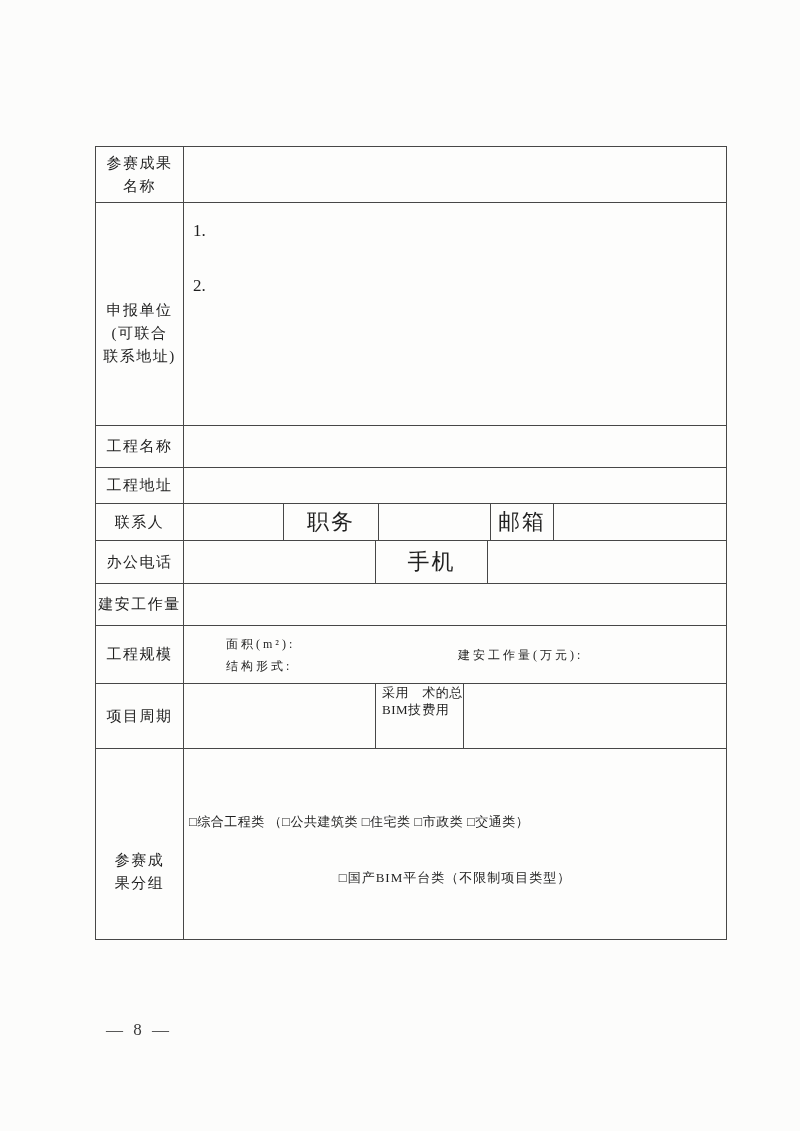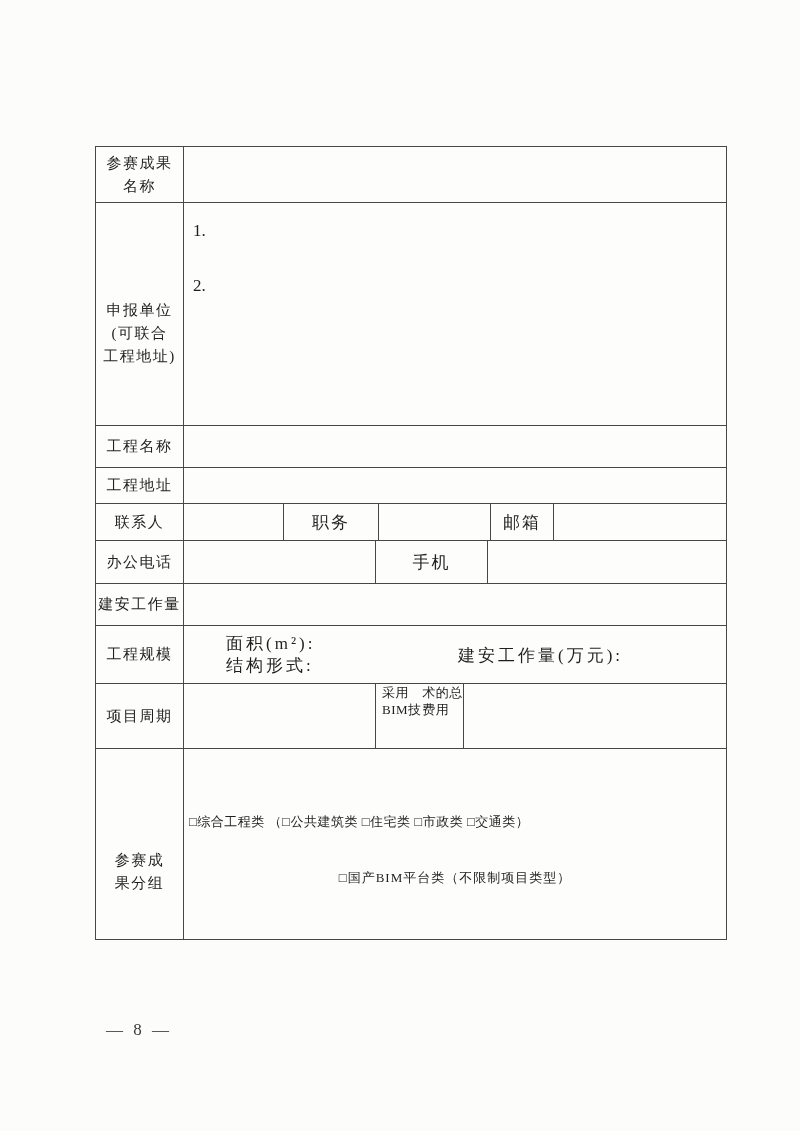--- a/index.html
+++ b/index.html
@@ -22,21 +22,21 @@
   .cell{border-right:1px solid #474747;box-sizing:border-box;overflow:hidden;}
   .cell:last-child{border-right:none;}
   .label-cell{
     flex:0 0 88px;width:88px;
     display:flex;flex-direction:column;align-items:center;justify-content:center;
     text-align:right;font-size:15px;letter-spacing:1.5px;line-height:23px;
   }
   .content{flex:1 1 auto;}
   .mid-label{
     display:flex;align-items:center;justify-content:center;
-    text-align:right;font-size:17px;letter-spacing:2px;
+    text-align:right;font-size:22px;letter-spacing:2px;
   }
   
   .r1{height:56px;}
   .r2{height:223px;}
   .r3{height:42px;}
   .r4{height:36px;}
   .r5{height:37px;}
   .r6{height:43px;}
   .r7{height:42px;}
   .r8{height:58px;}
@@ -54,21 +54,21 @@
   .r5 .c-mail{flex:0 0 63px;}
   .r5 .c-blank3{flex:1 1 auto;}
   .r6 .c-blank1{flex:0 0 192px;}
   .r6 .c-mobile{flex:0 0 112px;}
   .r6 .c-blank2{flex:1 1 auto;}
   .r9 .c-blank1{flex:0 0 192px;}
   .r9 .c-bim{flex:0 0 88px;display:flex;flex-direction:row;justify-content:center;
              font-size:13px;line-height:17px;padding-left:6px;letter-spacing:0.5px;}
   .r9 .c-blank2{flex:1 1 auto;}
   
-  .r8 .content{position:relative;padding:7px 0 0 42px;font-size:17px;}
+  .r8 .content{position:relative;padding:7px 0 0 42px;font-size:12px;}
   .r8 .scale-line{display:block;line-height:22px;letter-spacing:3px;}
   .r8 .cost-label{
     position:absolute;left:274px;top:50%;transform:translateY(-50%);
     letter-spacing:3px;white-space:nowrap;
   }
   
   .r10 .label-cell{justify-content:flex-start;padding-top:100px;}
   .r10 .content{padding-top:64px;font-size:13px;}
   .r10 .group-line1{display:block;padding-left:5px;letter-spacing:0.5px;white-space:nowrap;}
   .r10 .group-line2{display:block;margin-top:38px;text-align:center;letter-spacing:1px;}
@@ -87,21 +87,21 @@
       <span>参赛成果</span>
       <span>名称</span>
     </div>
     <div class="cell content"></div>
   </div>
 
   <div class="row r2">
     <div class="cell label-cell">
       <span>申报单位</span>
       <span>(可联合</span>
-      <span>工程地址)</span>
+      <span>联系地址)</span>
     </div>
     <div class="cell content">
       <span class="list-item">1.</span>
       <span class="list-item">2.</span>
     </div>
   </div>
 
   <div class="row r3">
     <div class="cell label-cell">工程名称</div>
     <div class="cell content"></div>

